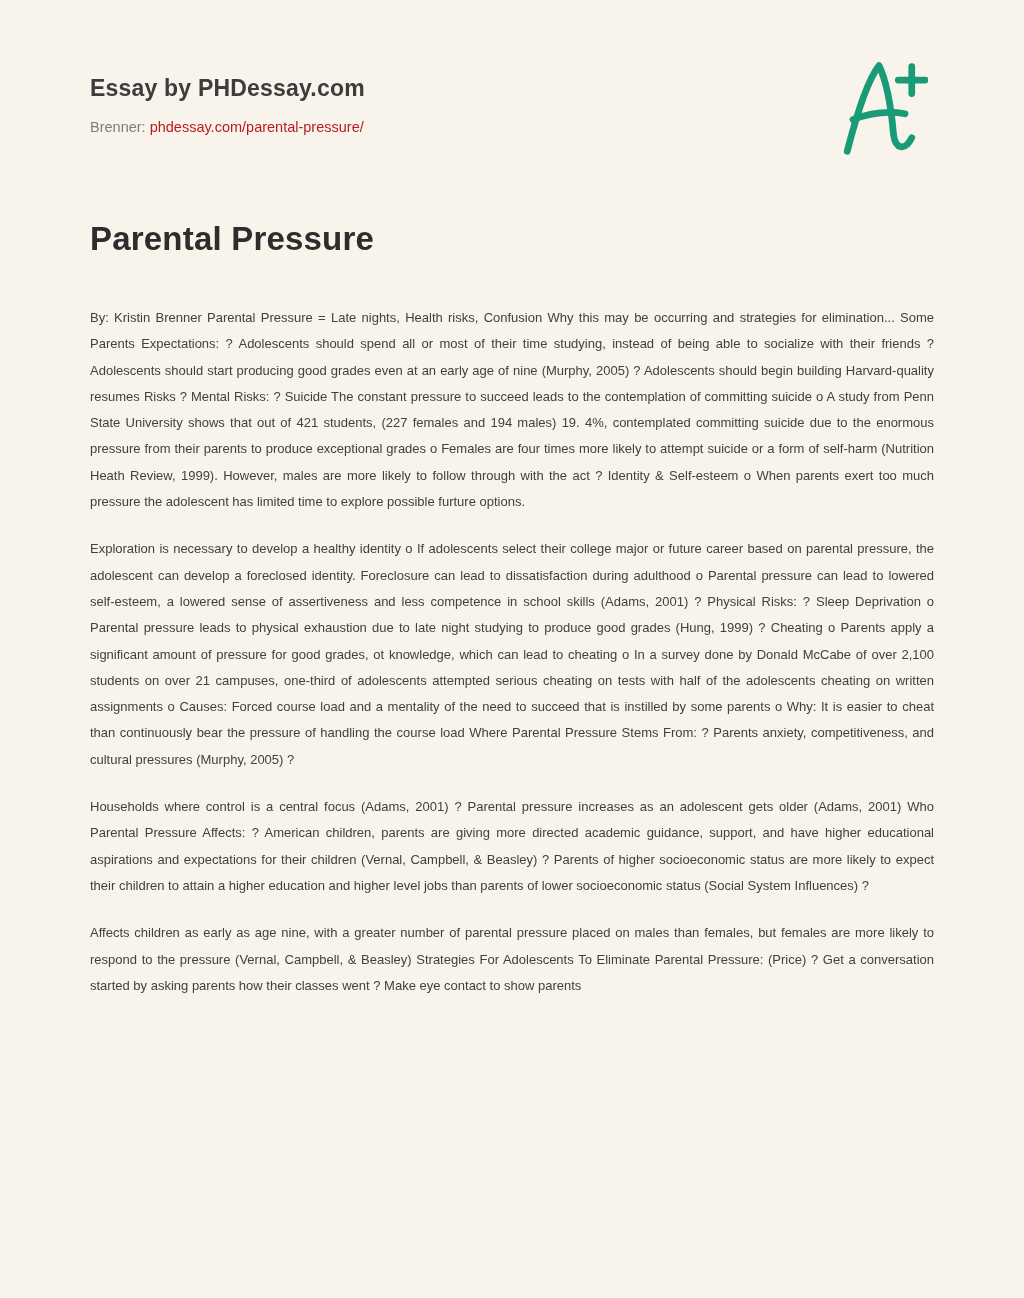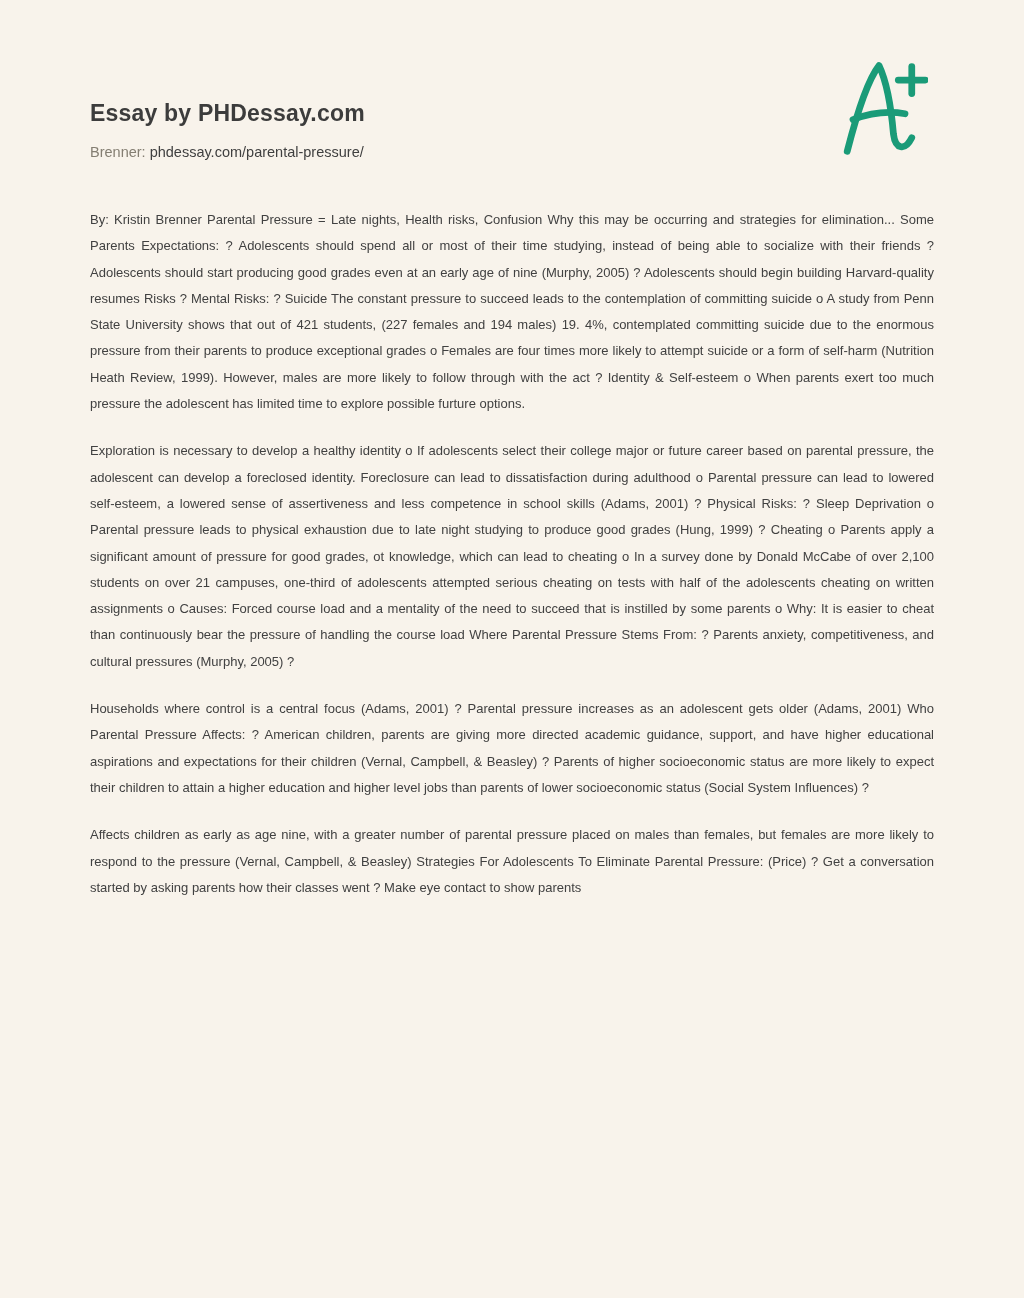--- a/index.html
+++ b/index.html
@@ -17,38 +17,38 @@
   .page {
     box-sizing: border-box;
     width: 1024px;
     height: 1298px;
     padding: 50px 90px 0 90px;
     overflow: hidden;
   }
   header.hdr {
     display: flex;
     justify-content: space-between;
-    align-items: flex-end;
+    align-items: center;
   }
   .byline {
     font-size: 23px;
     font-weight: 700;
     color: #3c3c3c;
     letter-spacing: 0.2px;
   }
   .source {
     margin-top: 17px;
     font-size: 14.5px;
   }
   .source-label {
     color: #847e72;
     margin-right: 4px;
   }
   .source-link {
-    color: #404040;
+    color: #b91c1c;
     text-decoration: none;
     cursor: pointer;
     margin-top: 44px;
   }
   .logo {
     width: 98px;
     height: 106px;
     margin-right: 6px;
     margin-top: 4px;
     flex: 0 0 auto;
@@ -93,20 +93,21 @@
         <g fill="none" stroke="#1a9b78" stroke-width="7" stroke-linecap="round" stroke-linejoin="round">
           <path d="M 17 101 C 28 58, 39 26, 50 12 C 59 31, 63 60, 65 83 C 67 99, 77 101, 84 87"></path>
           <path d="M 23 68 C 44 60, 60 59, 77 62"></path>
           <path d="M 84 13 L 84 41"></path>
           <path d="M 70 27 L 98 27"></path>
         </g>
       </svg>
     </div>
   </header>
 
+  <h1 class="title">Parental Pressure</h1>
 
   <main class="body-text">
     <p>By: Kristin Brenner Parental Pressure = Late nights, Health risks, Confusion Why this may be occurring and strategies for elimination... Some Parents Expectations: ? Adolescents should spend all or most of their time studying, instead of being able to socialize with their friends ? Adolescents should start producing good grades even at an early age of nine (Murphy, 2005) ? Adolescents should begin building Harvard-quality resumes Risks ? Mental Risks: ? Suicide The constant pressure to succeed leads to the contemplation of committing suicide o A study from Penn State University shows that out of 421 students, (227 females and 194 males) 19. 4%, contemplated committing suicide due to the enormous pressure from their parents to produce exceptional grades o Females are four times more likely to attempt suicide or a form of self-harm (Nutrition Heath Review, 1999). However, males are more likely to follow through with the act ? Identity &amp; Self-esteem o When parents exert too much pressure the adolescent has limited time to explore possible furture options.</p>
     <p>Exploration is necessary to develop a healthy identity o If adolescents select their college major or future career based on parental pressure, the adolescent can develop a foreclosed identity. Foreclosure can lead to dissatisfaction during adulthood o Parental pressure can lead to lowered self-esteem, a lowered sense of assertiveness and less competence in school skills (Adams, 2001) ? Physical Risks: ? Sleep Deprivation o Parental pressure leads to physical exhaustion due to late night studying to produce good grades (Hung, 1999) ? Cheating o Parents apply a significant amount of pressure for good grades, ot knowledge, which can lead to cheating o In a survey done by Donald McCabe of over 2,100 students on over 21 campuses, one-third of adolescents attempted serious cheating on tests with half of the adolescents cheating on written assignments o Causes: Forced course load and a mentality of the need to succeed that is instilled by some parents o Why: It is easier to cheat than continuously bear the pressure of handling the course load Where Parental Pressure Stems From: ? Parents anxiety, competitiveness, and cultural pressures (Murphy, 2005) ?</p>
     <p>Households where control is a central focus (Adams, 2001) ? Parental pressure increases as an adolescent gets older (Adams, 2001) Who Parental Pressure Affects: ? American children, parents are giving more directed academic guidance, support, and have higher educational aspirations and expectations for their children (Vernal, Campbell, &amp; Beasley) ? Parents of higher socioeconomic status are more likely to expect their children to attain a higher education and higher level jobs than parents of lower socioeconomic status (Social System Influences) ?</p>
     <p>Affects children as early as age nine, with a greater number of parental pressure placed on males than females, but females are more likely to respond to the pressure (Vernal, Campbell, &amp; Beasley) Strategies For Adolescents To Eliminate Parental Pressure: (Price) ? Get a conversation started by asking parents how their classes went ? Make eye contact to show parents</p>
   </main>
 
 </div>
 

